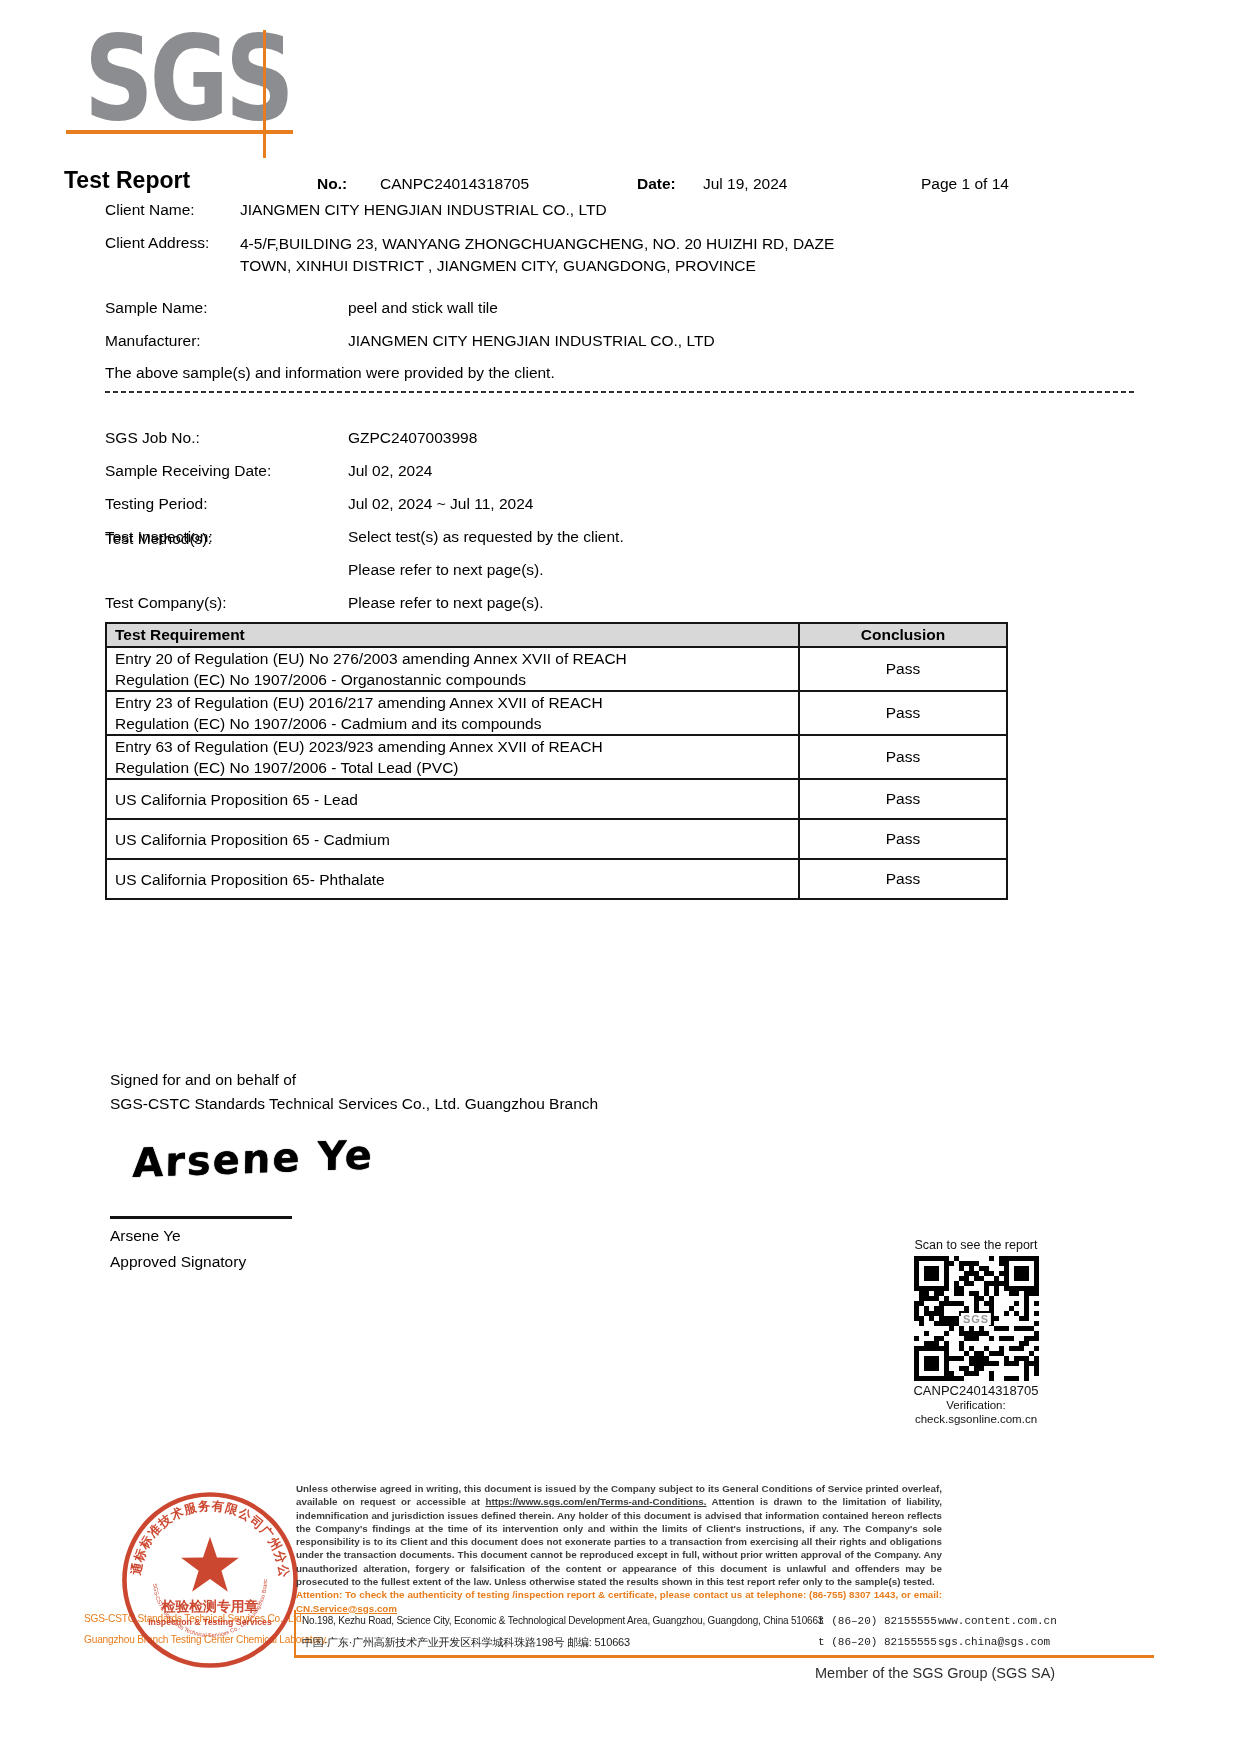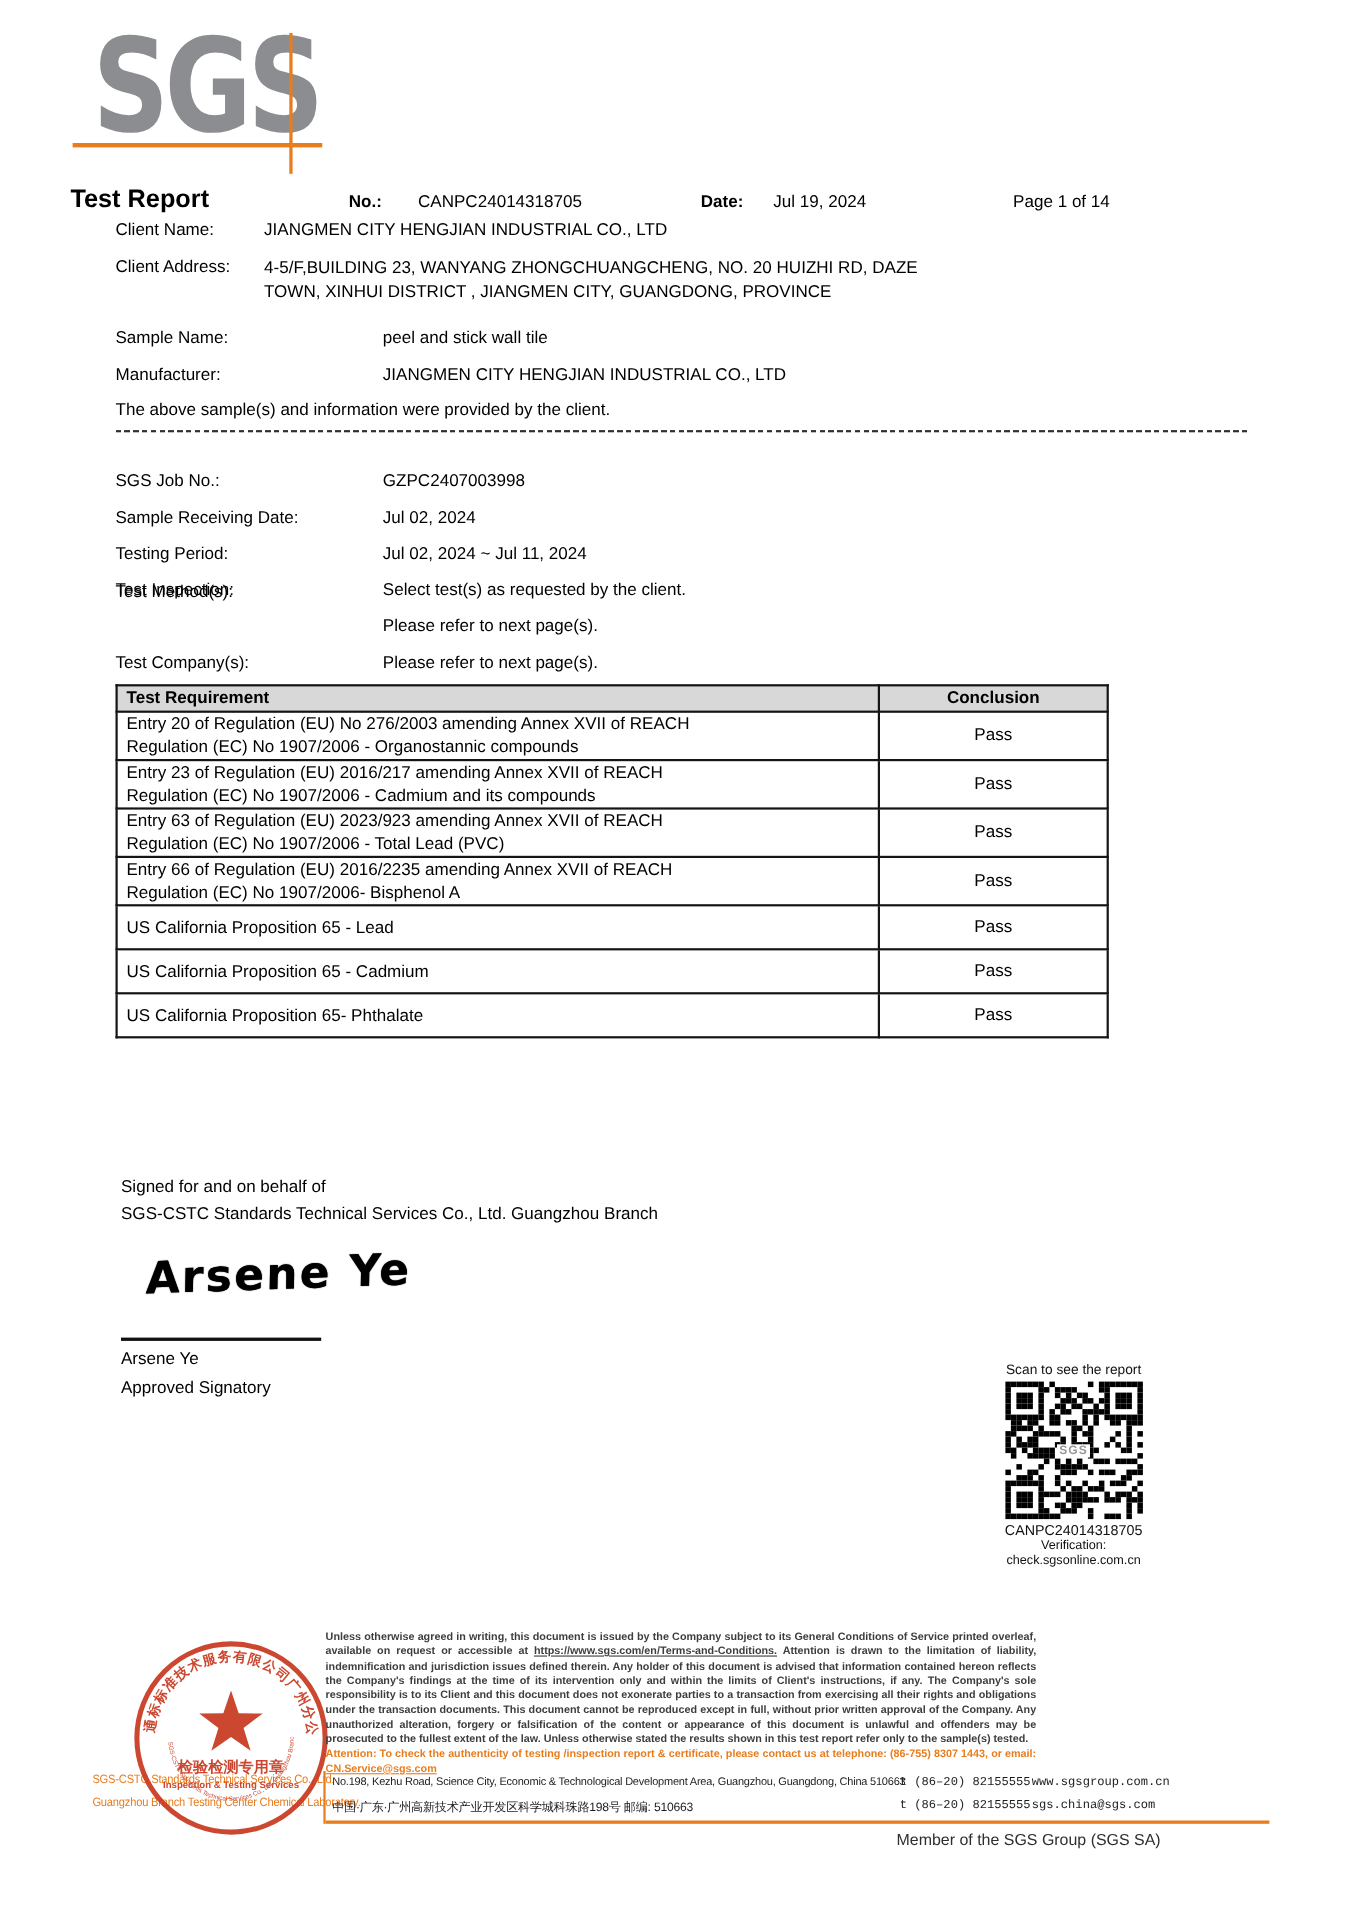--- a/index.html
+++ b/index.html
@@ -158,27 +158,20 @@
         <td class="req">
               <span>Entry 23 of Regulation (EU) 2016/217 amending Annex XVII of REACH</span>
               <span>Regulation (EC) No 1907/2006 - Cadmium and its compounds</span>
             </td>
         <td class="concl">Pass</td>
       </tr>
       <tr class="two">
         <td class="req">
               <span>Entry 63 of Regulation (EU) 2023/923 amending Annex XVII of REACH</span>
               <span>Regulation (EC) No 1907/2006 - Total Lead (PVC)</span>
-            </td>
-        <td class="concl">Pass</td>
-      </tr>
-      <tr class="two">
-        <td class="req">
-              <span>Entry 66 of Regulation (EU) 2016/2235 amending Annex XVII of REACH</span>
-              <span>Regulation (EC) No 1907/2006- Bisphenol A</span>
             </td>
         <td class="concl">Pass</td>
       </tr>
       <tr class="one">
         <td class="req">
               <span>US California Proposition 65 - Lead</span>
             </td>
         <td class="concl">Pass</td>
       </tr>
       <tr class="one">
@@ -551,18 +544,18 @@
   <div class="abs legal">
     <span>Unless otherwise agreed in writing, this document is issued by the Company subject to its General Conditions of Service printed overleaf, available on request or accessible at </span><span class="u">https://www.sgs.com/en/Terms-and-Conditions.</span><span> Attention is drawn to the limitation of liability, indemnification and jurisdiction issues defined therein. Any holder of this document is advised that information contained hereon reflects the Company's findings at the time of its intervention only and within the limits of Client's instructions, if any. The Company's sole responsibility is to its Client and this document does not exonerate parties to a transaction from exercising all their rights and obligations under the transaction documents. This document cannot be reproduced except in full, without prior written approval of the Company. Any unauthorized alteration, forgery or falsification of the content or appearance of this document is unlawful and offenders may be prosecuted to the fullest extent of the law. Unless otherwise stated the results shown in this test report refer only to the sample(s) tested.</span>
     <div class="orange"><span>Attention: To check the authenticity of testing /inspection report &amp; certificate, please contact us at telephone: (86-755) 8307 1443, or email: </span><span class="u">CN.Service@sgs.com</span></div>
   </div>
 
   <div class="abs addr-vline"></div>
   <span class="abs addr" style="left:302px;top:1615px">No.198, Kezhu Road, Science City, Economic &amp; Technological Development Area, Guangzhou, Guangdong, China 510663</span>
   <span class="abs addr addr-cn" style="left:302px;top:1635px">中国·广东·广州高新技术产业开发区科学城科珠路198号  邮编: 510663</span>
   <span class="abs contact" style="left:818px;top:1615px">t (86–20) 82155555</span>
   <span class="abs contact" style="left:818px;top:1636px">t (86–20) 82155555</span>
-  <span class="abs contact" style="left:938px;top:1615px">www.sgsgroup.com.cn</span>
+  <span class="abs contact" style="left:938px;top:1615px">www.content.com.cn</span>
   <span class="abs contact" style="left:938px;top:1636px">sgs.china@sgs.com</span>
   <div class="abs orange-rule"></div>
   <span class="abs member">Member of the SGS Group (SGS SA)</span>
 
 </div>
 
 </body></html>

